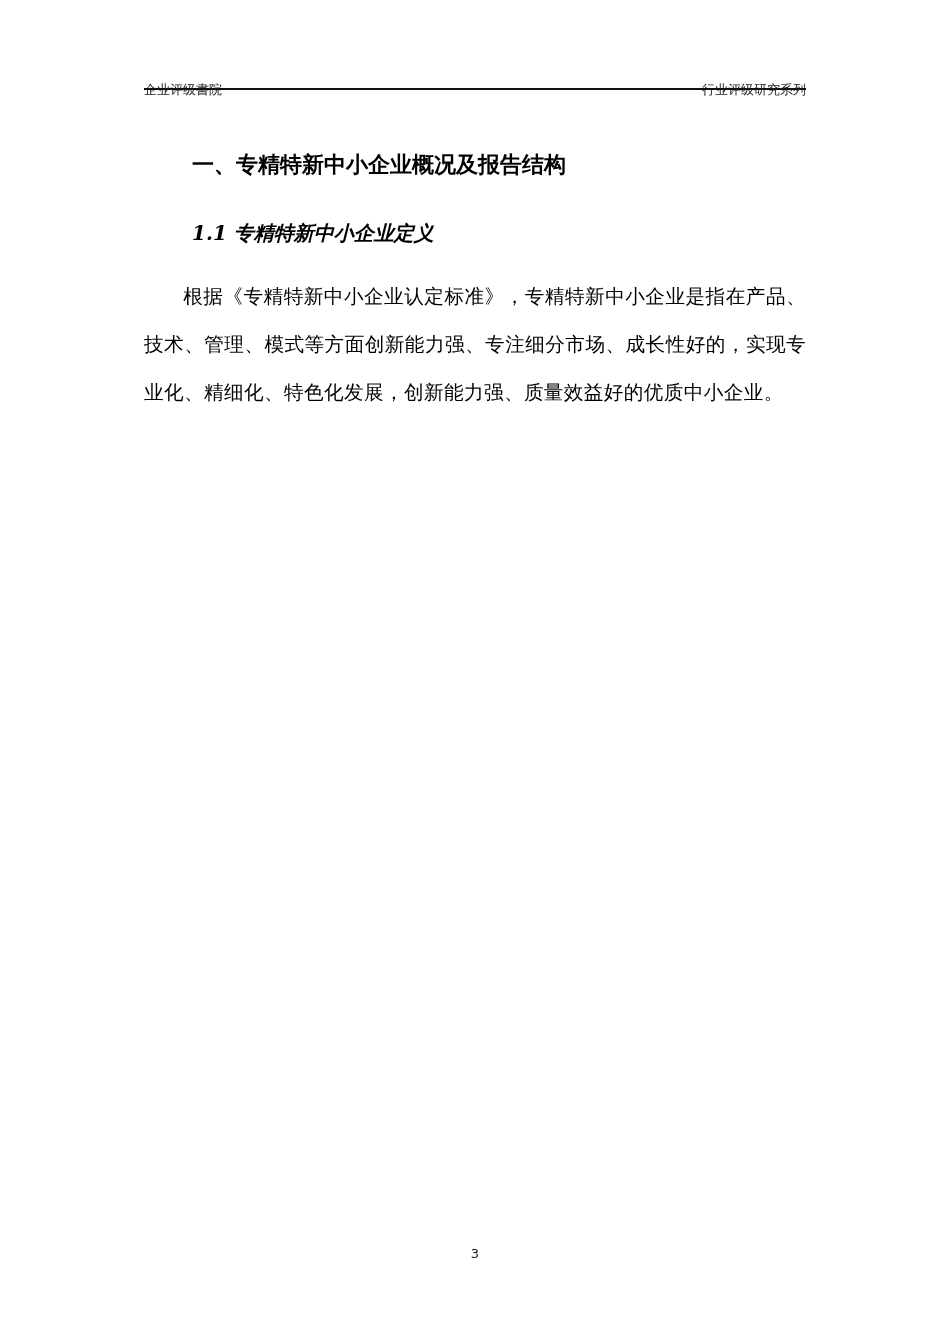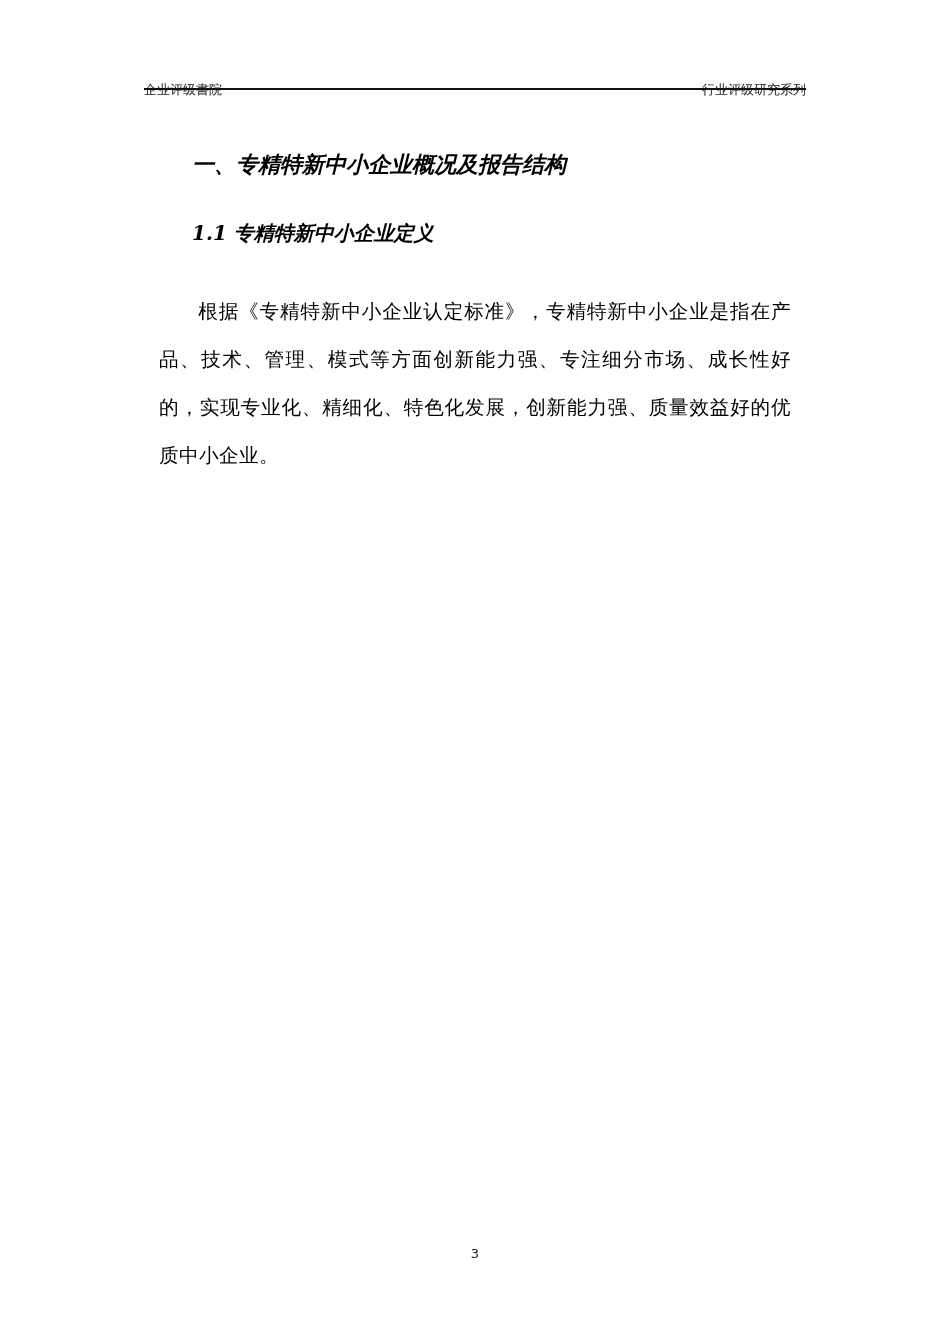--- a/index.html
+++ b/index.html
@@ -7,28 +7,28 @@
     .header { position: absolute; left: 144px; top: 80px; width: 662px; height: 20px; }
     .header-left, .header-right {
       position: absolute; top: 0; font-family: "DejaVu Sans", sans-serif; font-size: 13px; color: #222; line-height: 20px;
     }
     .header-left { left: 0; }
     .header-right { right: 0; }
     .header-rule { position: absolute; left: 144px; top: 88px; width: 662px; height: 2px; background: #111; }
     .content { position: absolute; left: 144px; top: 135px; width: 662px; }
     .h1 {
       font-family: "DejaVu Serif", serif; font-weight: bold; font-size: 22px; line-height: 58px;
-      margin: 0; padding-left: 48px; height: 58px; font-style: italic;
+      margin: 0; padding-left: 48px; height: 58px;
     }
     .h2 {
       font-family: "DejaVu Serif", serif; font-weight: bold; font-size: 20px; line-height: 60px;
       margin: 0; padding-left: 48px; height: 60px; font-style: italic;
     }
     .p {
-      font-family: "DejaVu Serif", serif; font-size: 19.6px; line-height: 48px; margin: 15px;
+      font-family: "DejaVu Serif", serif; font-size: 19.6px; line-height: 48px; margin: 0;
       text-indent: 2em; text-align: justify; letter-spacing: 0.4px; word-break: break-all;
     }
     .gap-sm { height: 10px; }
     .gap-md { height: 14px; }
     .page-number {
       position: absolute; left: 0; width: 950px; top: 1246px; text-align: center;
       font-family: "DejaVu Sans", sans-serif; font-size: 13px; color: #222;
     }
   </style>
 </head>

